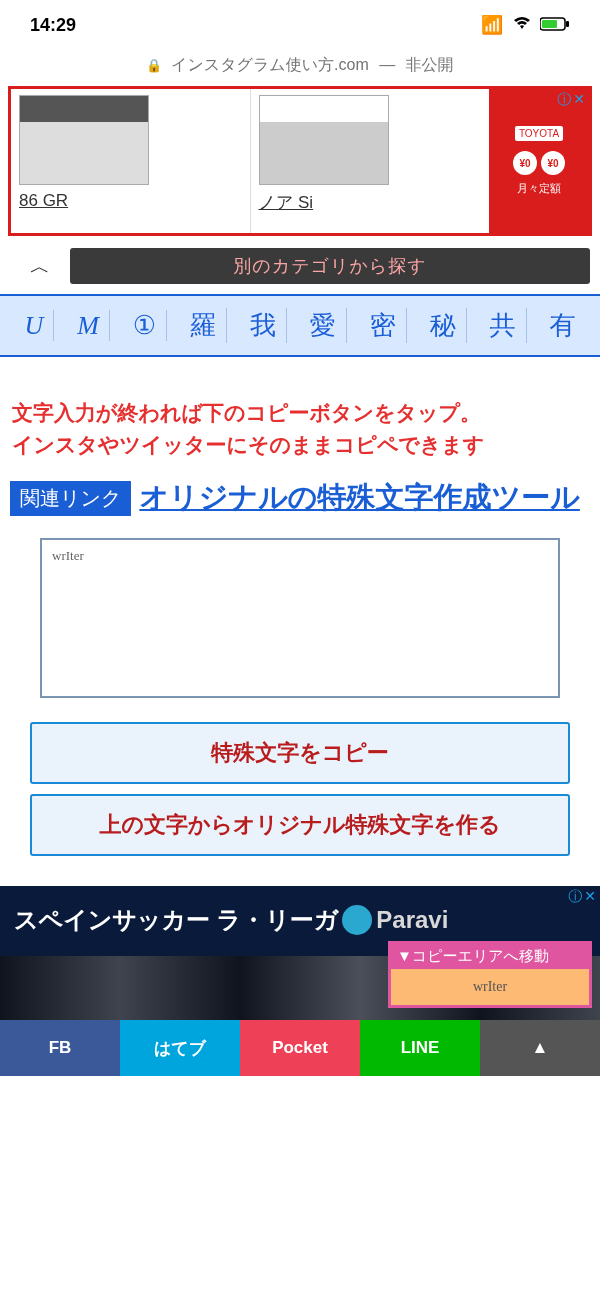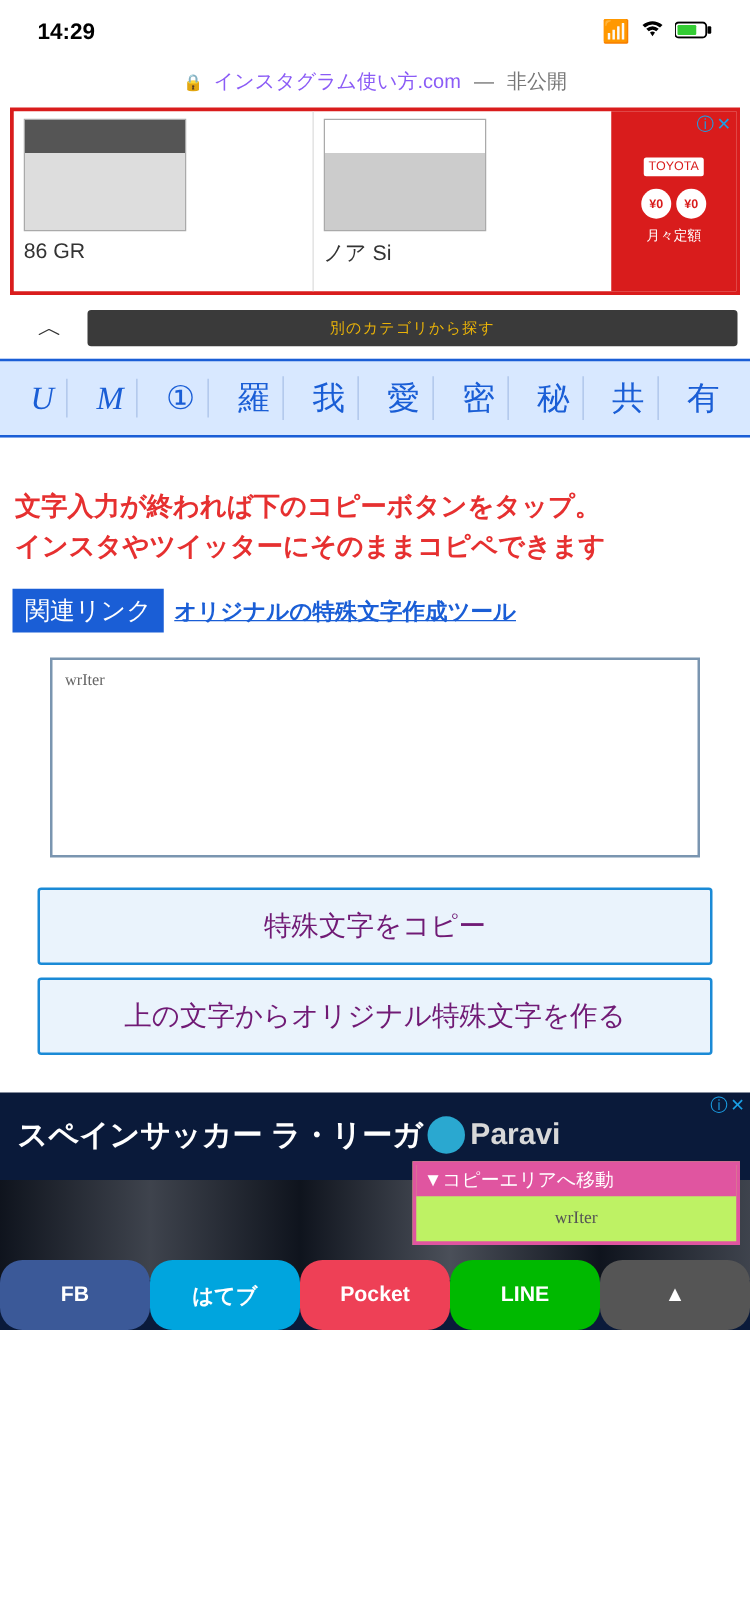--- a/index.html
+++ b/index.html
@@ -4,68 +4,68 @@
   <style>
     * { margin: 0; padding: 0; box-sizing: border-box; }
     body { width: 600px; height: 1299px; font-family: -apple-system, "Hiragino Sans", sans-serif; background: #fff; overflow: hidden; position: relative; }
 
     .status-bar { height: 50px; display: flex; align-items: center; justify-content: space-between; padding: 0 30px; font-size: 18px; font-weight: 600; }
     .status-right { display: flex; gap: 8px; align-items: center; }
     .signal, .wifi, .battery { display: inline-block; }
 
     .url-bar { text-align: center; color: #777; font-size: 16px; padding: 5px 0 10px; }
     .url-bar .lock { font-size: 13px; margin-right: 4px; }
-    .url-bar .domain { color: #8b5cf6; }
+    .url-bar .domain { color: #737373; }
     .url-bar .sep { margin: 0 6px; }
 
     .ad-top { border: 3px solid #d91c1c; margin: 0 8px; display: flex; height: 150px; position: relative; background: #fff; }
     .ad-top .cell { flex: 1; border-right: 1px solid #ddd; padding: 6px 8px; display: flex; flex-direction: column; }
     .ad-top .cell:nth-child(2) { border-right: none; }
     .ad-top .car-img { width: 130px; height: 90px; background: linear-gradient(#555 0 30%, #ddd 30% 100%); border: 1px solid #aaa; align-self: flex-start; }
     .ad-top .car-img.van { background: linear-gradient(#fff 0 30%, #ccc 30% 100%); }
-    .ad-top .car-label { font-size: 17px; color: #333; margin-top: 6px; }
+    .ad-top .car-label { font-size: 17px; color: #333; margin-top: 6px; text-decoration: underline; }
     .ad-top .red-box { width: 100px; background: #d91c1c; color: #fff; display: flex; flex-direction: column; align-items: center; justify-content: center; font-size: 12px; }
     .ad-top .brand-tag { background: #fff; color: #d91c1c; padding: 2px 4px; font-size: 10px; border-radius: 2px; margin-bottom: 10px; }
     .ad-top .circles { display: flex; gap: 4px; margin-bottom: 6px; }
     .ad-top .circle { width: 24px; height: 24px; border-radius: 50%; background: #fff; color: #d91c1c; display: flex; align-items: center; justify-content: center; font-size: 10px; font-weight: 700; }
     .ad-top .month-text { font-size: 11px; }
     .ad-close { position: absolute; top: 2px; right: 4px; color: #1aa0e6; font-size: 14px; display: flex; gap: 2px; }
 
     .chevron-bar { display: flex; align-items: center; margin-top: 12px; padding: 0 10px; }
     .chevron-bar .chevron { width: 60px; text-align: center; font-size: 20px; color: #333; }
-    .chevron-bar .dark-strip { flex: 1; background: #3a3a3a; color: #eab308; text-align: center; padding: 6px 0; font-size: 12px; letter-spacing: 1px; border-radius: 3px; }
+    .chevron-bar .dark-strip { flex: 1; background: #3a3a3a; color: #fca5a5; text-align: center; padding: 6px 0; font-size: 18px; letter-spacing: 1px; border-radius: 3px; }
 
     .char-strip { background: #d8e8ff; border-top: 2px solid #1a5ed6; border-bottom: 2px solid #1a5ed6; margin-top: 10px; padding: 12px 8px; display: flex; justify-content: space-around; align-items: center; }
     .char-strip .ch { color: #1a5ed6; font-size: 26px; font-weight: 500; border-right: 1px solid #a8c0e8; padding: 0 10px; }
     .char-strip .ch:last-child { border-right: none; }
     .char-strip .ch i { font-style: italic; font-family: serif; }
 
     .red-instr { color: #e63030; font-size: 21px; font-weight: 700; line-height: 1.5; padding: 40px 12px 18px; }
 
     .related-row { padding: 0 10px 12px; display: flex; align-items: center; gap: 8px; }
     .related-label { background: #1a5ed6; color: #fff; padding: 4px 10px; font-size: 20px; font-weight: 400; }
-    .related-link { color: #1a5ed6; text-decoration: underline; font-size: 18px; font-weight: 700; }
+    .related-link { color: #1a5ed6; text-decoration: underline; font-size: 29px; font-weight: 700; }
 
     .text-area { margin: 8px 40px 24px; border: 2px solid #7a95b0; height: 160px; padding: 8px 10px; font-size: 13px; color: #666; font-family: serif; }
 
-    .action-btn { margin: 10px 30px; border: 2px solid #1a8ad6; background: #eaf3fc; color: #701a75; font-size: 22px; font-weight: 400; text-align: center; padding: 14px 0; border-radius: 3px; }
+    .action-btn { margin: 10px 30px; border: 2px solid #1a8ad6; background: #eaf3fc; color: #b91c1c; font-size: 22px; font-weight: 700; text-align: center; padding: 14px 0; border-radius: 3px; }
 
     .ad-bottom { position: relative; margin-top: 30px; height: 190px; background: #0a1a3a; overflow: hidden; }
     .ad-bottom .ad-close { top: 2px; right: 4px; }
     .ad-bottom .headline { color: #fff; font-size: 24px; font-weight: 600; padding: 18px 14px; display: flex; align-items: center; gap: 4px; }
     .paravi { color: #d8d8d8; display: flex; align-items: center; gap: 4px; }
     .paravi .orb { width: 30px; height: 30px; border-radius: 50%; background: #2aa8d0; display: inline-block; }
     .people { position: absolute; bottom: 40px; left: 0; right: 0; height: 80px; background: linear-gradient(90deg,#111 0, #555 20%, #111 40%, #666 60%, #111 80%, #555 100%); opacity: 0.7; }
 
-    .pink-box { position: absolute; right: 8px; top: 55px; border: 3px solid #e055a0; background: #bef264; width: 262px; }
+    .pink-box { position: absolute; right: 8px; top: 55px; border: 3px solid #e055a0; background: #fdba74; width: 204px; }
     .pink-box .pink-head { background: #e055a0; color: #fff; font-size: 15px; padding: 3px 6px; }
     .pink-box .pink-body { padding: 10px 6px; font-size: 14px; color: #555; text-align: center; font-family: serif; }
 
     .share-bar { position: absolute; bottom: 0; left: 0; right: 0; display: flex; height: 56px; }
-    .share-bar .sb { flex: 1; color: #fff; font-size: 17px; font-weight: 700; display: flex; align-items: center; justify-content: center; border-radius: 18px; }
+    .share-bar .sb { flex: 1; color: #fff; font-size: 17px; font-weight: 700; display: flex; align-items: center; justify-content: center; }
     .sb-fb { background: #3b5998; }
     .sb-hb { background: #00a5de; }
     .sb-pk { background: #ee4056; }
     .sb-ln { background: #00b900; }
     .sb-tw { background: #1da1f2; }
     .sb-up { background: #555; flex: 0 0 56px; font-size: 20px; }
   </style>
 </head>
 <body>
 

